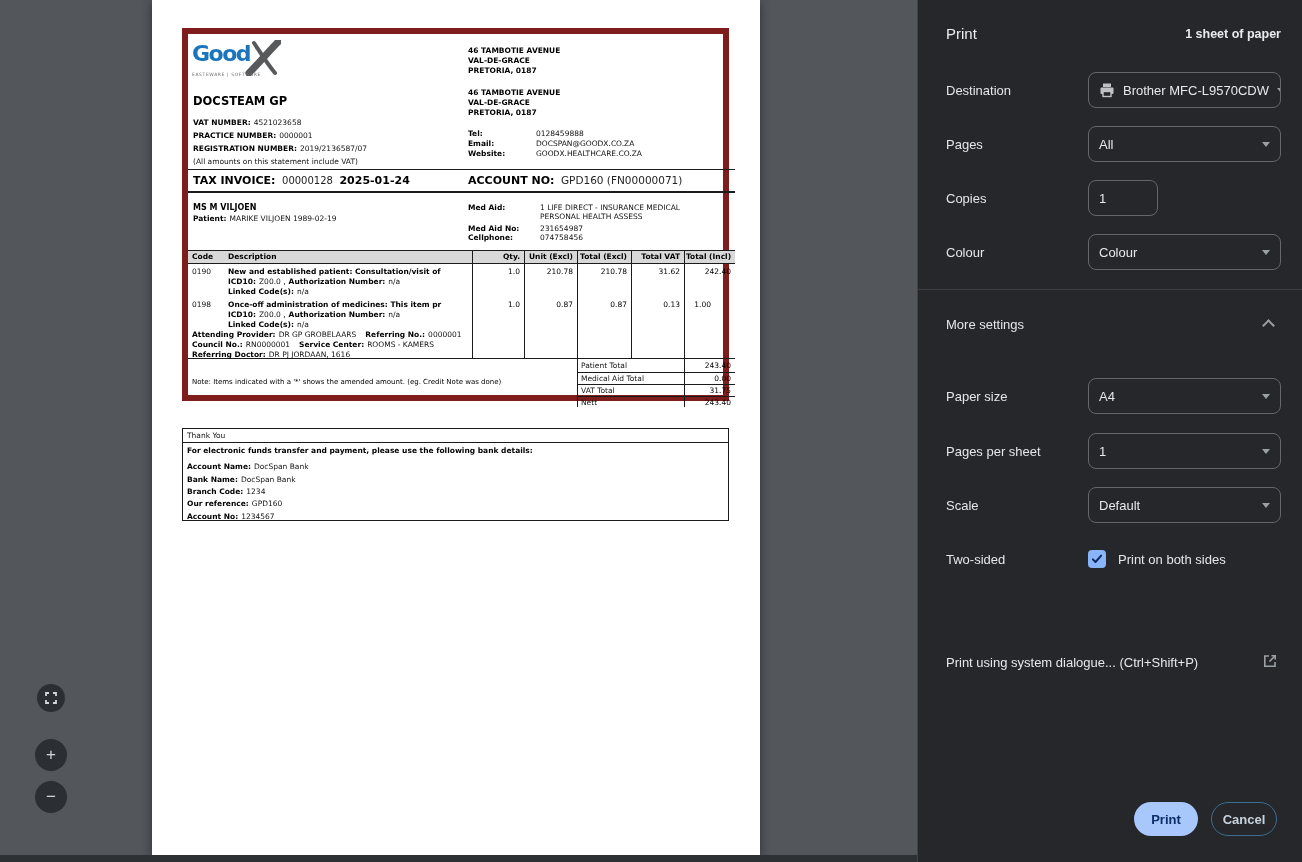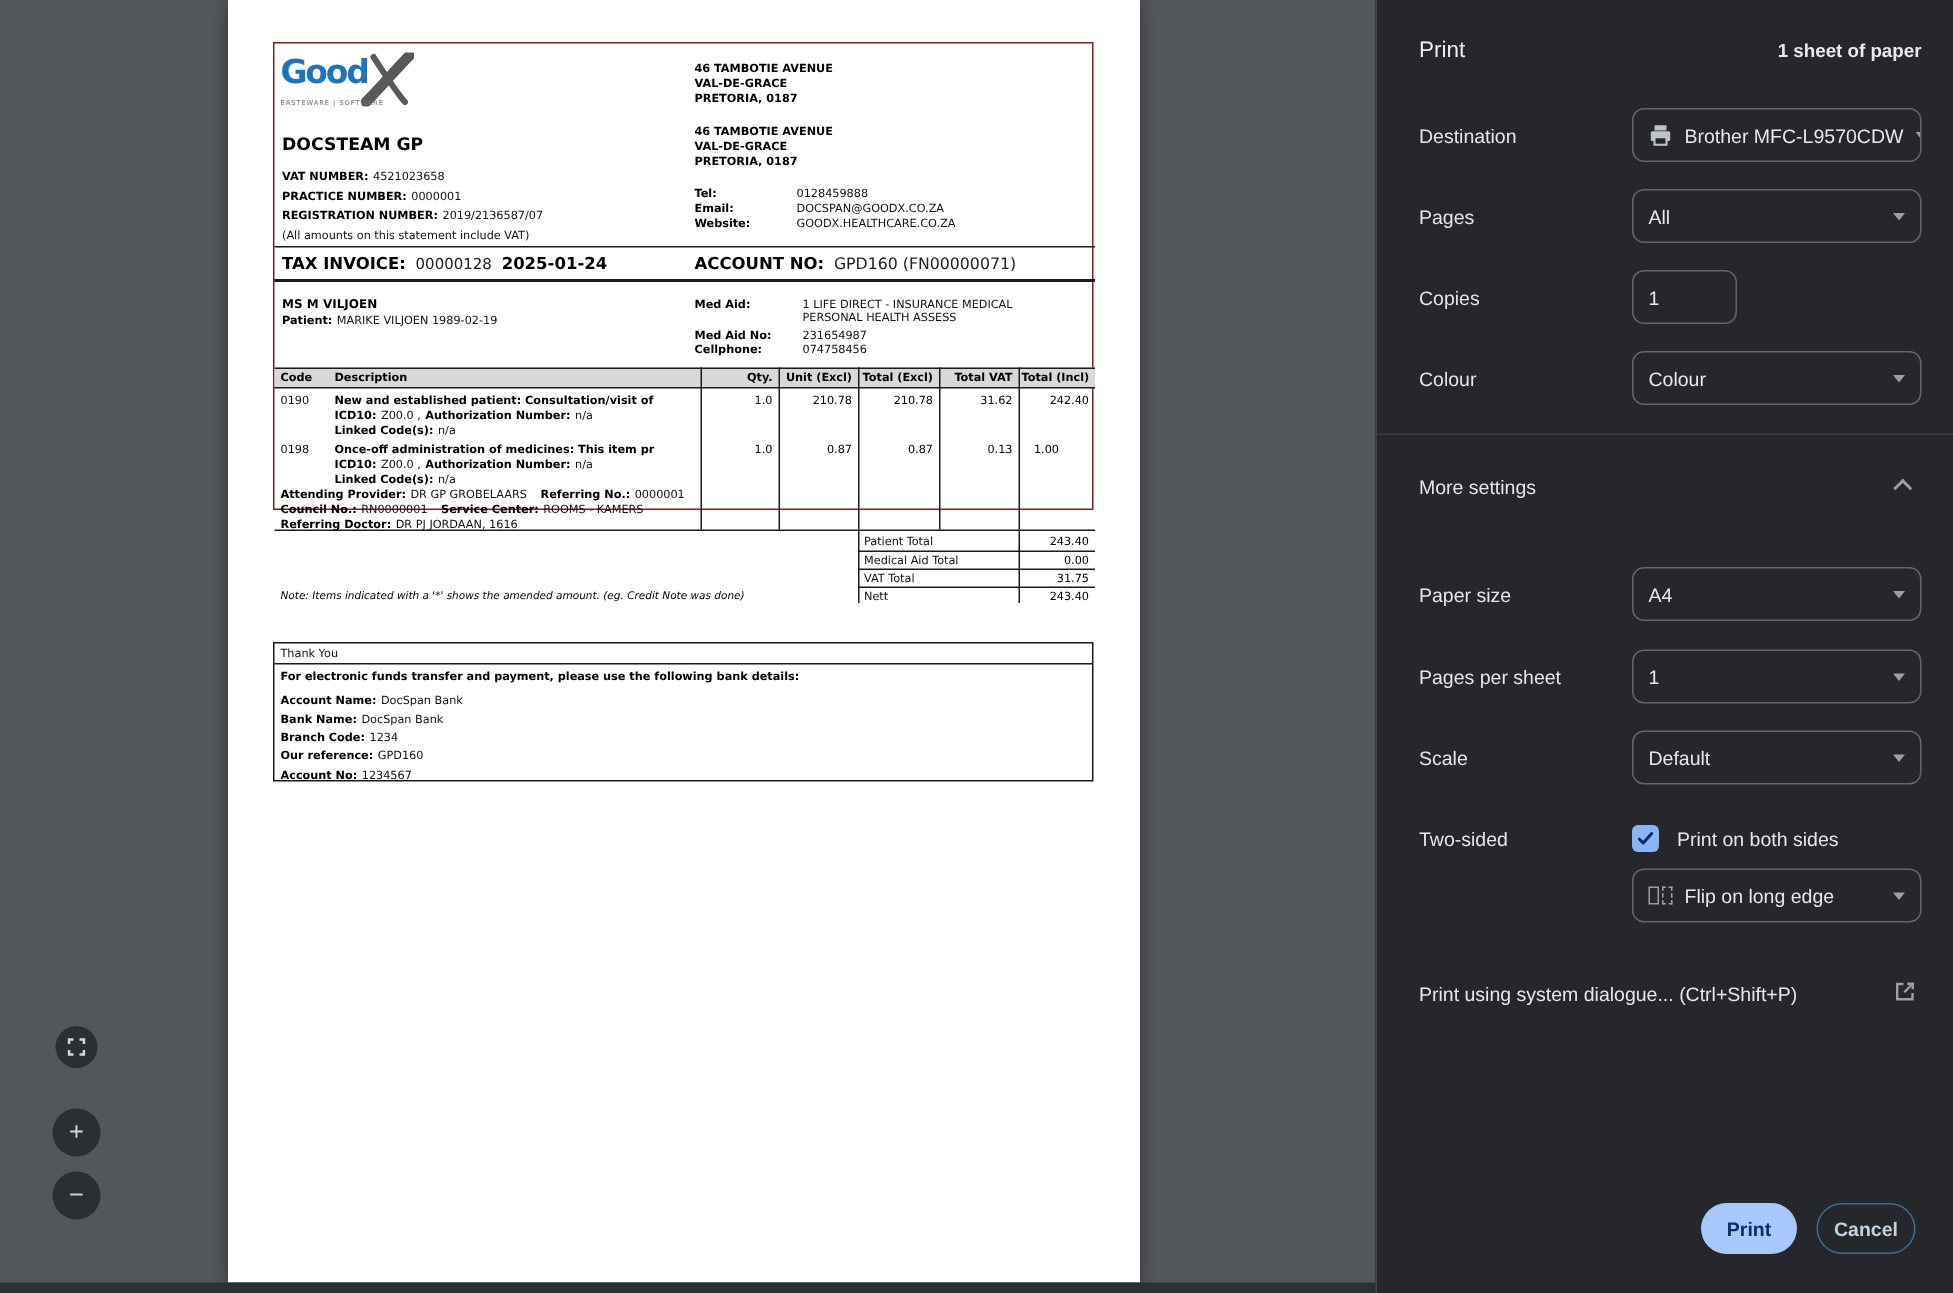--- a/index.html
+++ b/index.html
@@ -14,39 +14,39 @@
 
   
   .t  { position:absolute; white-space:nowrap; font-size:7.5px; color:#111; line-height:9px; }
   .b  { font-weight:bold; color:#000; }
   .sp { margin-right:3px; }
   .gap { margin-right:9px; }
   .hl { position:absolute; background:#1b1b1b; height:1px; }
   .vl { position:absolute; background:#1b1b1b; width:1px; }
   .cell-r { position:absolute; text-align:right; font-size:7.5px; white-space:nowrap; }
 
-  .inv-main { position:absolute; left:30px; top:28px; width:547px; height:312px; border:1px solid #7f1d1d; }
+  .inv-main { position:absolute; left:30px; top:28px; width:547px; height:373px; border:6px solid #7f1d1d; }
   .bank-box { position:absolute; left:30px; top:428px; width:547px; height:93px; border:1px solid #1b1b1b; }
 
   .logo { position:absolute; left:4px; top:8px; }
   .logo-line { display:flex; align-items:flex-start; }
   .logo-good { font-size:22px; font-weight:bold; color:#1b75bc; letter-spacing:-1.5px; line-height:24px; }
   .logo-x { margin-left:-5px; margin-top:-2px; }
   .logo-tag { font-size:4.5px; color:#6d6e71; letter-spacing:.6px; margin-top:-4px; }
 
   .practice-name { position:absolute; left:5px; top:60px; font-size:11.5px; font-weight:bold; }
   .addr { position:absolute; left:280px; font-size:7.5px; font-weight:bold; line-height:10px; white-space:nowrap; }
 
   .tax-line { position:absolute; left:5px; top:140px; font-size:11px; white-space:nowrap; }
   .acct-line { position:absolute; left:280px; top:140px; font-size:11px; white-space:nowrap; }
   .tax-num { font-weight:normal; font-size:10px; color:#222; }
 
   .thead-bg { position:absolute; left:0; top:216px; width:547px; height:13px; background:#d8d8d8; }
 
-  .note-line { position:absolute; left:4px; top:364px; font-size:7px; white-space:nowrap;font-style:italic; }
+  .note-line { position:absolute; left:4px; top:344px; font-size:7px; white-space:nowrap; }
   .page-footer { position:absolute; left:0; top:820px; width:100%; text-align:center; font-size:8px; color:#444; }
 
   
   .zbtn { position:absolute; border-radius:50%; background:#2b2e32; display:flex; align-items:center;
     justify-content:center; color:#d3d6da; cursor:pointer; border:none; }
   .zbtn-fit { left:37px; top:684px; width:28px; height:28px; }
   .zbtn-plus { left:35px; top:739px; width:32px; height:32px; font-size:17px; }
   .zbtn-minus { left:35px; top:781px; width:32px; height:32px; font-size:17px; }
 
   
@@ -320,28 +320,20 @@
   </div>
 
   <div class="row-label" style="top:552px;">Two-sided</div>
   <div class="checkbox">
     <svg width="12" height="12" viewBox="0 0 16 16" fill="none" stroke="#0b2a5b" stroke-width="2.6" stroke-linecap="round" stroke-linejoin="round">
       <path d="M2.5 8.5 L6 12 L13.5 3.5"></path>
     </svg>
   </div>
   <div class="row-label" style="left:200px; top:552px;">Print on both sides</div>
 
-  <div class="select" style="top:579px;">
-    <span class="flip-icon">
-        <span></span>
-        <span></span>
-      </span>
-    <span>Flip on long edge</span>
-    <span class="chev"></span>
-  </div>
 
   <div class="sysdlg">Print using system dialogue... (Ctrl+Shift+P)</div>
   <svg style="position:absolute; left:344px; top:653px;" width="16" height="16" viewBox="0 0 16 16" fill="none" stroke="#9aa0a6" stroke-width="1.6">
     <path d="M7 3 H2.8 V13.2 H13 V9"></path>
     <path d="M9.5 2.8 H13.2 V6.5"></path>
     <path d="M13 3 L7.5 8.5"></path>
   </svg>
 
   <button class="btn btn-print">Print</button>
   <button class="btn btn-cancel">Cancel</button>

